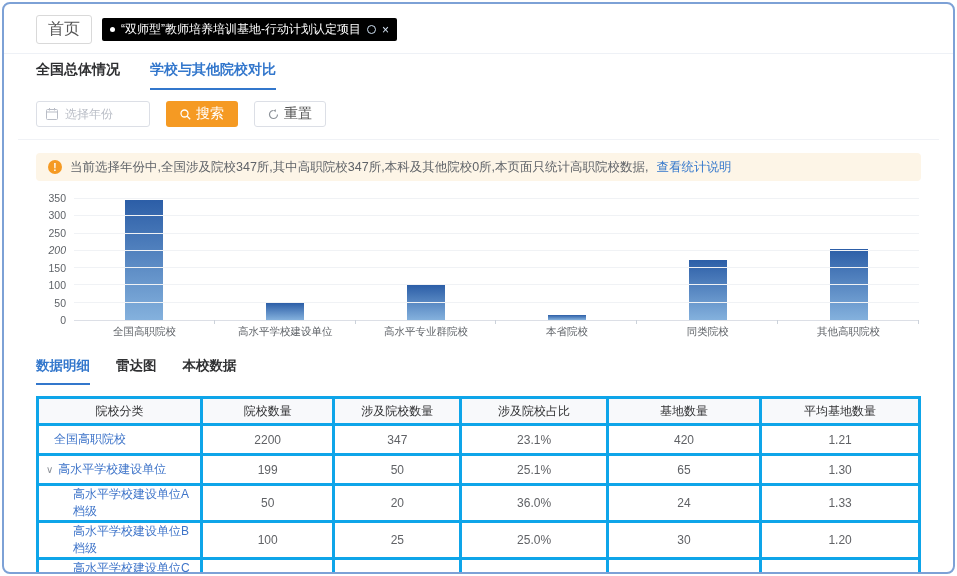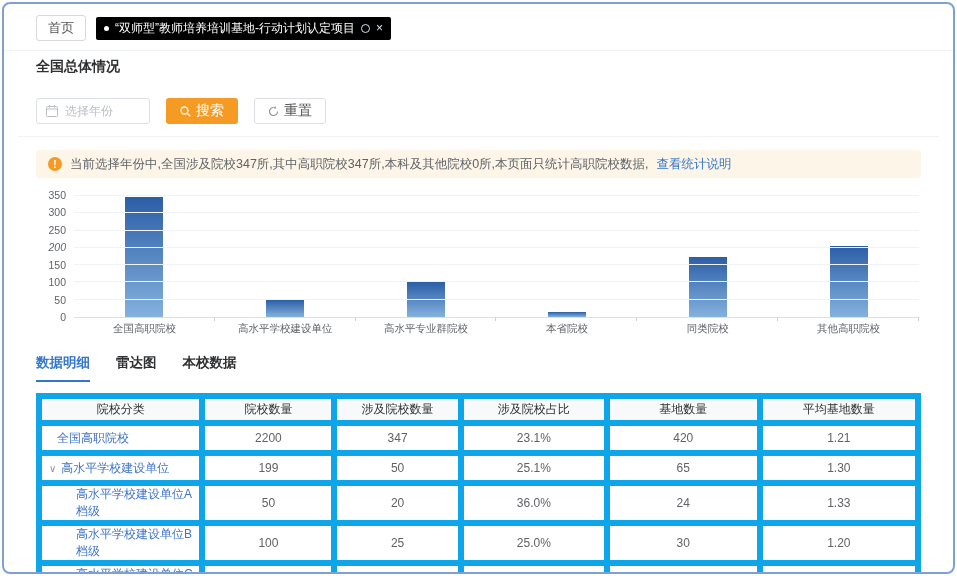--- a/index.html
+++ b/index.html
@@ -9,21 +9,21 @@
     font-family: "Liberation Sans", "DejaVu Sans", sans-serif;
     position: relative; overflow: hidden;
   }
   .page {
     position: absolute; left: 2px; top: 2px; width: 953px; height: 572px;
     border: 2px solid #7da1d6; border-radius: 8px; background: #fff; overflow: hidden;
   }
   
   .tagbar { display:flex; align-items:center; gap:10px; padding:11px 14px 9px 32px;
             border-bottom:1px solid #eef1f6; }
-  .tag-home { font-size:13px; color:#555; background:#fff; border:1px solid #d9d9d9;
+  .tag-home { font-size:16px; color:#555; background:#fff; border:1px solid #d9d9d9;
               border-radius:3px; padding:3px 11px; cursor:pointer; }
   .tag-active { font-size:12px; color:#fff; background:#000000; border-radius:2px;
                 padding:3px 8px; display:flex; align-items:center; gap:6px; cursor:pointer; }
   .tag-dot { width:5px; height:5px; border-radius:50%; background:#fff; flex:none; }
   .tag-circle { width:9px; height:9px; border:1px solid #cfe0f2; border-radius:50%; flex:none; }
   .tag-close { font-size:12px; line-height:1; color:#d9e6f5; }
   
   .main { padding: 0 32px; }
   .tabs { display:flex; gap:30px; margin-top:7px; font-size:14px; font-weight:bold; color:#303133; }
   .tab { padding-bottom:9px; cursor:pointer; border-bottom:2px solid transparent; }
@@ -60,21 +60,21 @@
   .bar { position:absolute; bottom:0; left:50%; transform:translateX(-50%); width:38px;
          background:linear-gradient(to bottom, #2c5ea7 0%, #84b1dd 100%); }
   .xlabel { position:absolute; top:100%; left:0; right:0; margin-top:5px; text-align:center;
             font-size:10.5px; color:#5f6368; white-space:nowrap; }
   
   .subtabs { display:flex; gap:26px; margin-top:14px; font-size:13.5px; font-weight:bold; color:#303133; }
   .subtab { padding-bottom:8px; cursor:pointer; border-bottom:2px solid transparent; }
   .subtab.active { color:#3377cc; border-bottom-color:#3377cc; }
   
   table { width:100%; border-collapse:collapse; margin-top:11px; font-size:12px; color:#606266; }
-  th, td { border:6px solid #0ea5e9; text-align:center; }
+  th, td { border:3px solid #0ea5e9; text-align:center; }
   th { background:#f8f9fb; color:#303133; font-weight:normal; height:27px; }
   td { height:30px; }
   td.c1 { text-align:left; }
   .link { color:#3e74c9; cursor:pointer; }
   .lvl0 { padding-left:15px; }
   .lvl0c { padding-left:7px; }
   .lvl1 { padding-left:34px; }
   .chev { color:#8d9299; font-size:10px; margin-right:5px; cursor:pointer; }
   col.w1{width:18.6%} col.w2{width:15%} col.w3{width:14.4%} col.w4{width:16.6%}
   col.w5{width:17.4%} col.w6{width:18%}
@@ -92,20 +92,21 @@
       <span>“双师型”教师培养培训基地-行动计划认定项目</span>
       <span class="tag-circle"></span>
       <span class="tag-close">×</span>
     </span>
   </div>
 
   <div class="main">
 
     <div class="tabs">
       <span class="tab">全国总体情况</span>
+      <span class="tab active">学校与其他院校对比</span>
     </div>
 
     <div class="filter">
       <div class="date-input">
         <svg class="icon-svg" width="12" height="12" viewBox="0 0 12 12">
           <rect x="0.5" y="1.5" width="11" height="10" rx="1" fill="none" stroke="#b9bdc6"></rect>
           <line x1="0.5" y1="4" x2="11.5" y2="4" stroke="#b9bdc6"></line>
           <line x1="3.5" y1="0" x2="3.5" y2="2.5" stroke="#b9bdc6"></line>
           <line x1="8.5" y1="0" x2="8.5" y2="2.5" stroke="#b9bdc6"></line>
         </svg>

